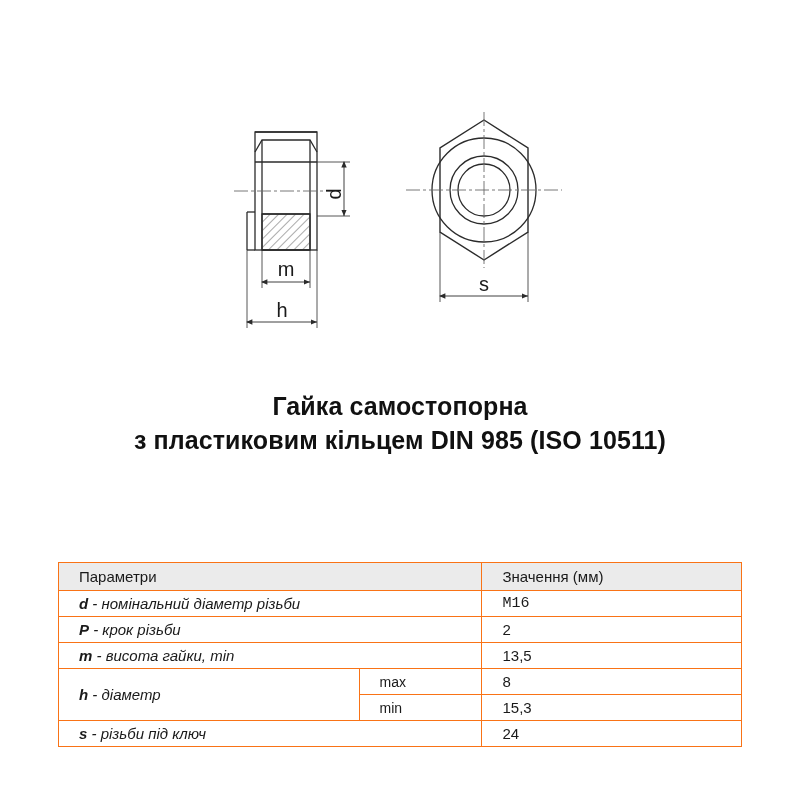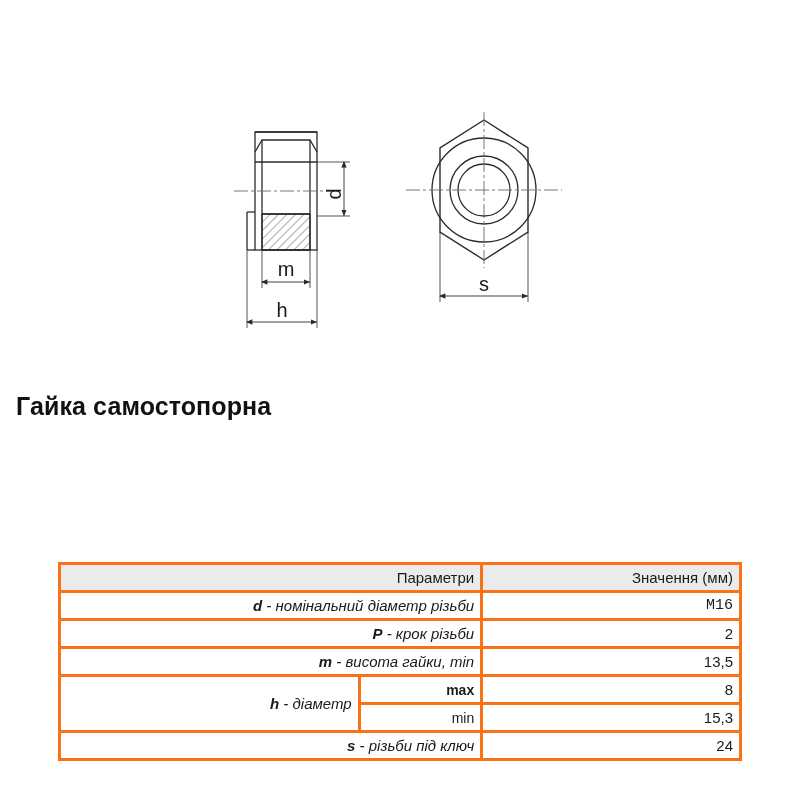--- a/index.html
+++ b/index.html
@@ -21,21 +21,21 @@
     position: relative;
     width: 800px;
     height: 380px;
   }
   .drawing svg {
     display: block;
   }
 
   
   .title-block {
-    text-align: left;
+    text-align: center;
     margin-top: 10px;
     padding: 0 16px;
   }
   .title-line {
     font-size: 25px;
     font-weight: 700;
     color: #111111;
     line-height: 1.35;
     letter-spacing: 0.1px;
   }
@@ -46,23 +46,23 @@
     left: 58px;
     top: 562px;
     width: 684px;
   }
   table.spec {
     border-collapse: collapse;
     width: 100%;
     font-size: 15px;
   }
   table.spec td, table.spec th {
-    border: 3px solid #f97316;
-    padding: 4px 6px;
-    text-align: right;
+    border: 1px solid #f97316;
+    padding: 4px 20px;
+    text-align: left;
     font-weight: normal;
     height: 22px;
     box-sizing: border-box;
   }
   table.spec thead td {
     background: #ebebeb;
     font-weight: normal;
     font-size: 15px;
     height: 28px;
   }
@@ -152,20 +152,21 @@
 
     <text x="341" y="194" font-family="Liberation Sans, sans-serif" font-size="20" fill="#1a1a1a" text-anchor="middle" transform="rotate(-90 341 194)">d</text>
     <text x="286" y="276" font-family="Liberation Sans, sans-serif" font-size="20" fill="#1a1a1a" text-anchor="middle">m</text>
     <text x="282" y="317" font-family="Liberation Sans, sans-serif" font-size="20" fill="#1a1a1a" text-anchor="middle">h</text>
     <text x="484" y="291" font-family="Liberation Sans, sans-serif" font-size="20" fill="#1a1a1a" text-anchor="middle">s</text>
   </svg>
 </div>
 
 <div class="title-block">
   <div class="title-line">Гайка самостопорна</div>
+  <div class="title-line">з пластиковим кільцем DIN 985 (ISO 10511)</div>
 </div>
 
 <div class="table-wrap">
   <table class="spec">
     <thead>
       <tr>
         <td colspan="2" style="width:62%;">Параметри</td>
         <td style="width:38%;">Значення (мм)</td>
       </tr>
     </thead>
@@ -185,21 +186,21 @@
       <tr>
         <td colspan="2" class="param-cell">
           <b>m</b><span> - висота гайки, min</span>
         </td>
         <td class="val-cell">13,5</td>
       </tr>
       <tr>
         <td rowspan="2" class="param-cell" style="width:44%;">
           <b>h</b><span> - діаметр</span>
         </td>
-        <td class="sub-label" style="width:18%;font-weight:bold;">max</td>
+        <td class="sub-label" style="width:18%;">max</td>
         <td class="val-cell">8</td>
       </tr>
       <tr>
         <td class="sub-label">min</td>
         <td class="val-cell">15,3</td>
       </tr>
       <tr>
         <td colspan="2" class="param-cell">
           <b>s</b><span> - різьби під ключ</span>
         </td>

